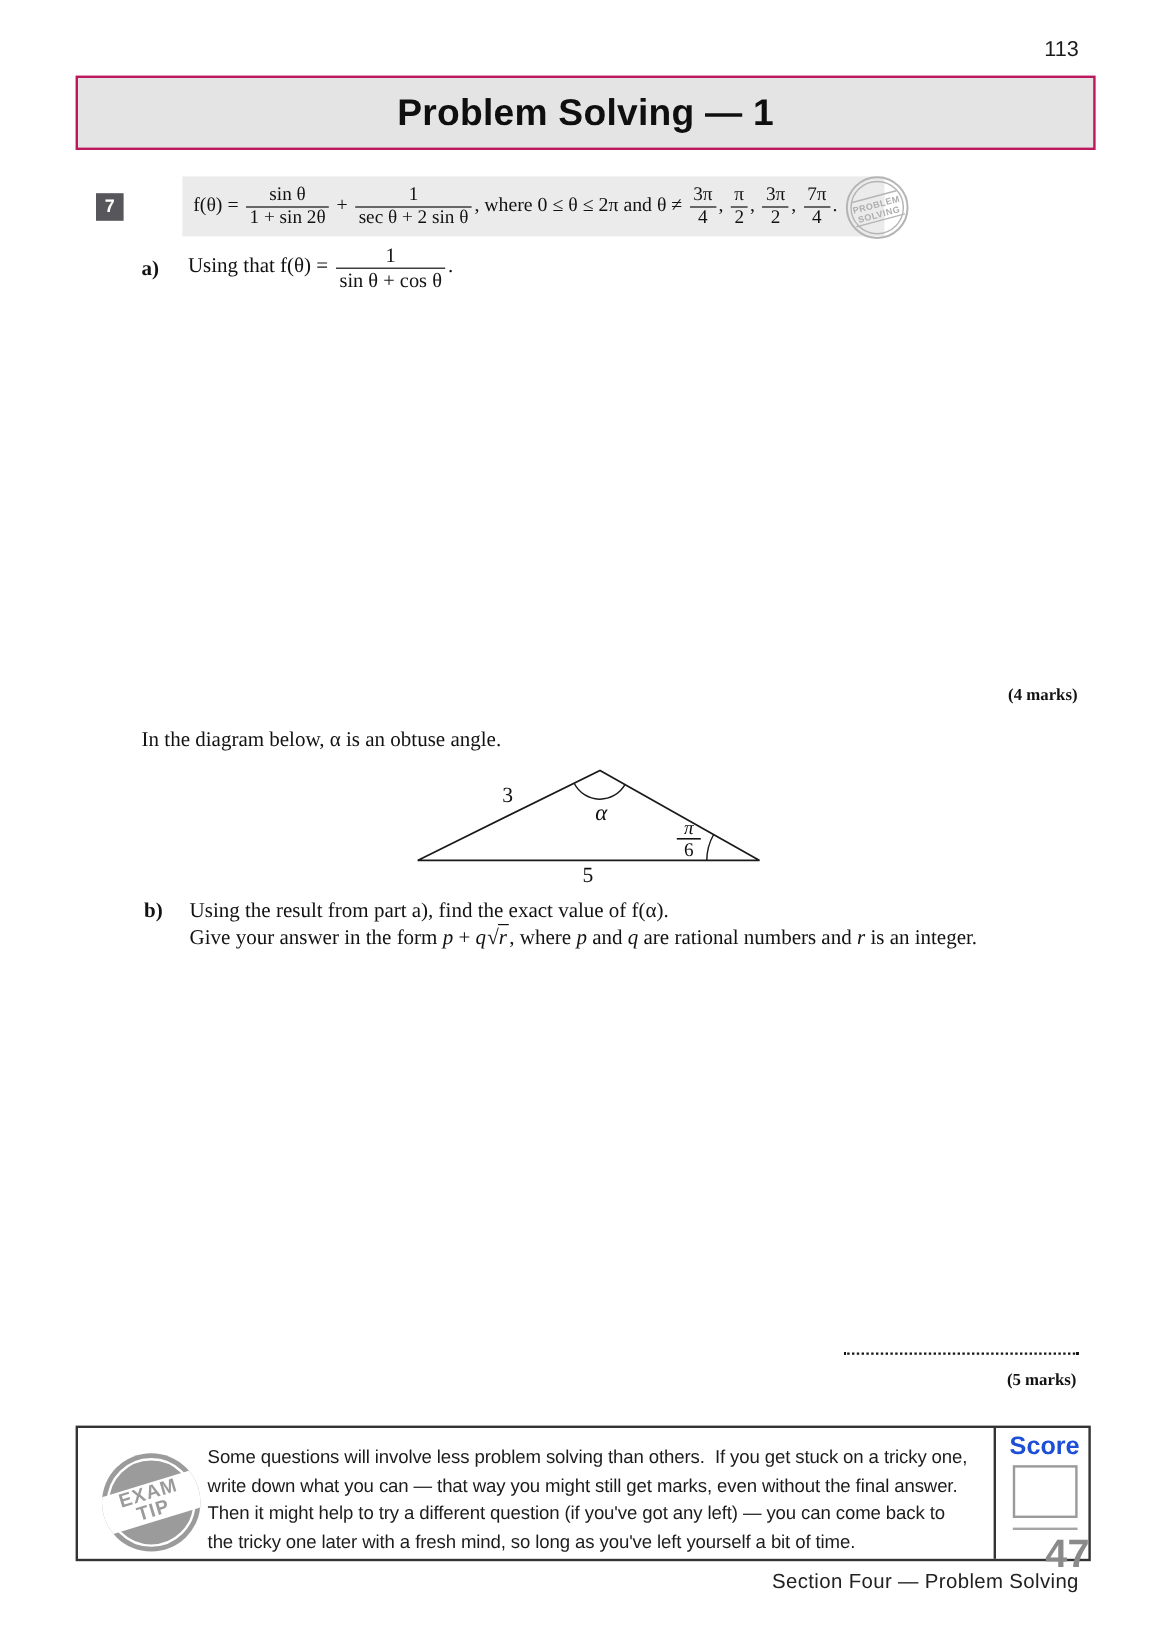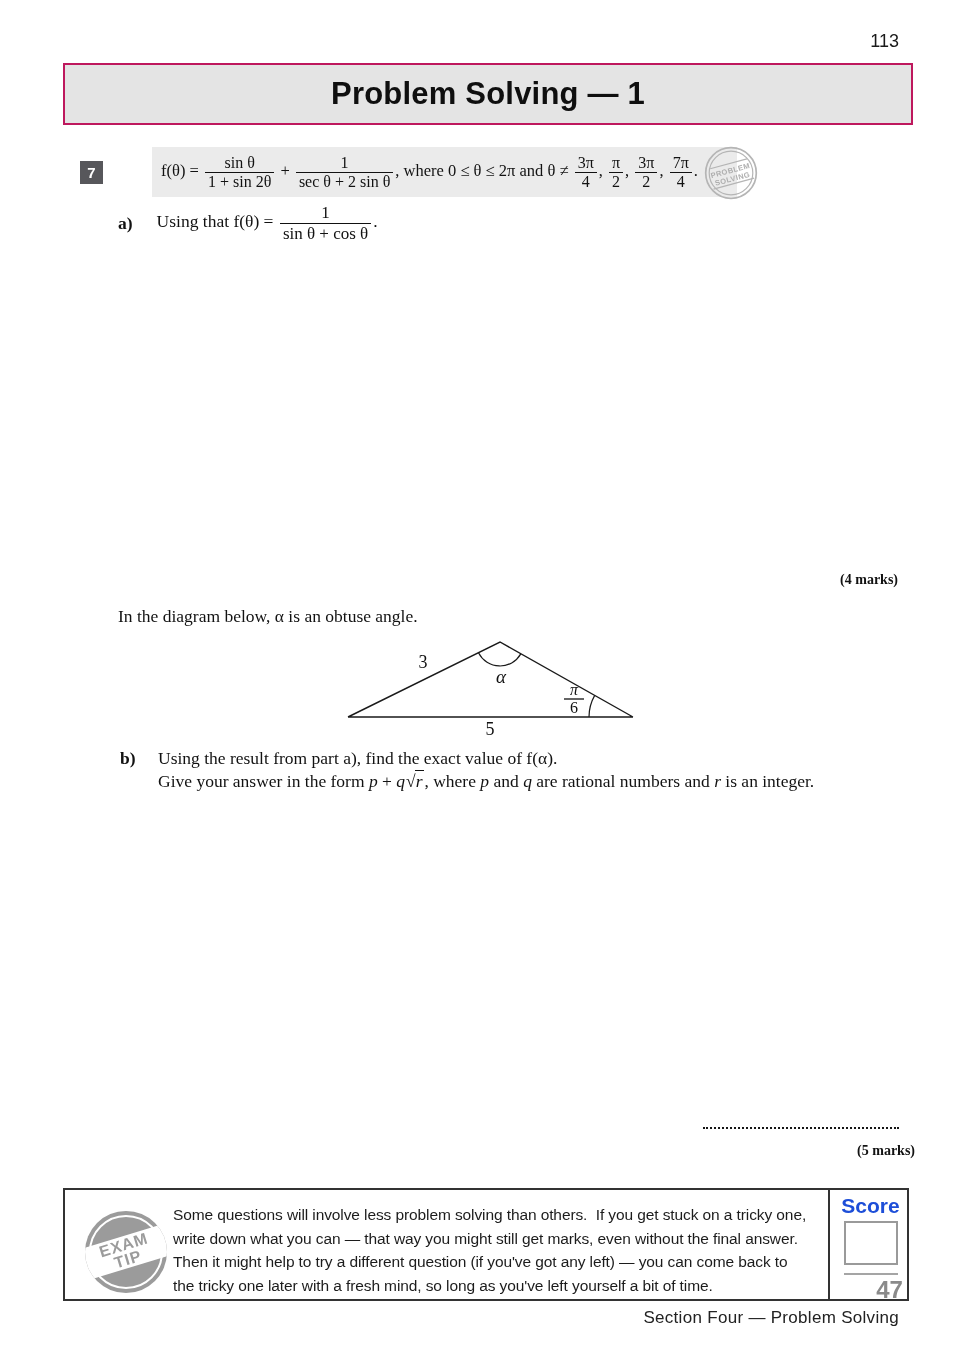--- a/index.html
+++ b/index.html
@@ -39,41 +39,41 @@
 
   
   .part-b-label{left:120px;top:748px;font-size:17.5px;font-weight:bold;}
   .part-b-line1{left:158px;top:748px;font-size:17.5px;}
   .part-b-line2{left:158px;top:771px;font-size:17.5px;}
   .iv{font-style:italic;}
   .sqrt{margin-left:1px;margin-right:-1px;}
   .sqrt-arg{font-style:italic;border-top:1.4px solid #111;padding:0 2px 0 1px;}
 
   .answer-line{left:703px;top:1119px;width:196px;height:8px;border-bottom:2.6px dotted #151515;}
-  .marks-b{top:1143px;right:46px;}
+  .marks-b{top:1143px;right:64px;}
 
   
   .tip-box{left:63px;top:1188px;width:846px;height:113px;border:2px solid #333;box-sizing:border-box;}
   .tip-badge{position:absolute;left:20px;top:21px;width:82px;height:82px;border-radius:50%;
              background:#9b9b9b;overflow:hidden;}
   .tip-badge .ring{position:absolute;inset:4px;border:2px solid #fff;border-radius:50%;}
   .tip-band{position:absolute;left:-12%;width:124%;top:50%;transform:translateY(-50%) rotate(-17deg);
             background:#fff;text-align:center;padding:1px 0;}
   .tip-band div{font-family:"Liberation Sans",sans-serif;font-weight:bold;font-size:16px;line-height:15px;
                 color:#9b9b9b;letter-spacing:1px;}
   .tip-text{position:absolute;left:108px;top:13px;width:650px;font-family:"Liberation Sans",sans-serif;
             font-size:15.5px;line-height:23.5px;color:#1c1c1c;letter-spacing:-.1px;}
   .tip-text div{white-space:pre;}
   .score-divider{position:absolute;left:763px;top:0;bottom:0;border-left:2px solid #333;}
   .score-panel{position:absolute;left:765px;top:0;width:81px;height:100%;text-align:center;
                font-family:"Liberation Sans",sans-serif;}
   .score-label{margin-top:4px;font-weight:bold;font-size:21px;color:#1d4ed8;}
   .score-box{width:50px;height:40px;border:2px solid #9a9a9a;margin:3px auto 0 auto;}
   .score-rule{width:54px;border-top:2px solid #a5a5a5;margin:8px auto 0 auto;}
-  .score-value{font-weight:bold;font-size:24px;color:#8a8a8a;margin-top:1px;margin-left:38px;}
+  .score-value{font-weight:bold;font-size:33px;color:#8a8a8a;margin-top:1px;margin-left:38px;}
 
   .footer{top:1308px;right:62px;font-family:"Liberation Sans",sans-serif;font-size:17px;
           color:#222;letter-spacing:.3px;}
 </style>
 </head>
 <body>
 
 <div id="page">
 
   <div class="abs pagenum">113</div>

